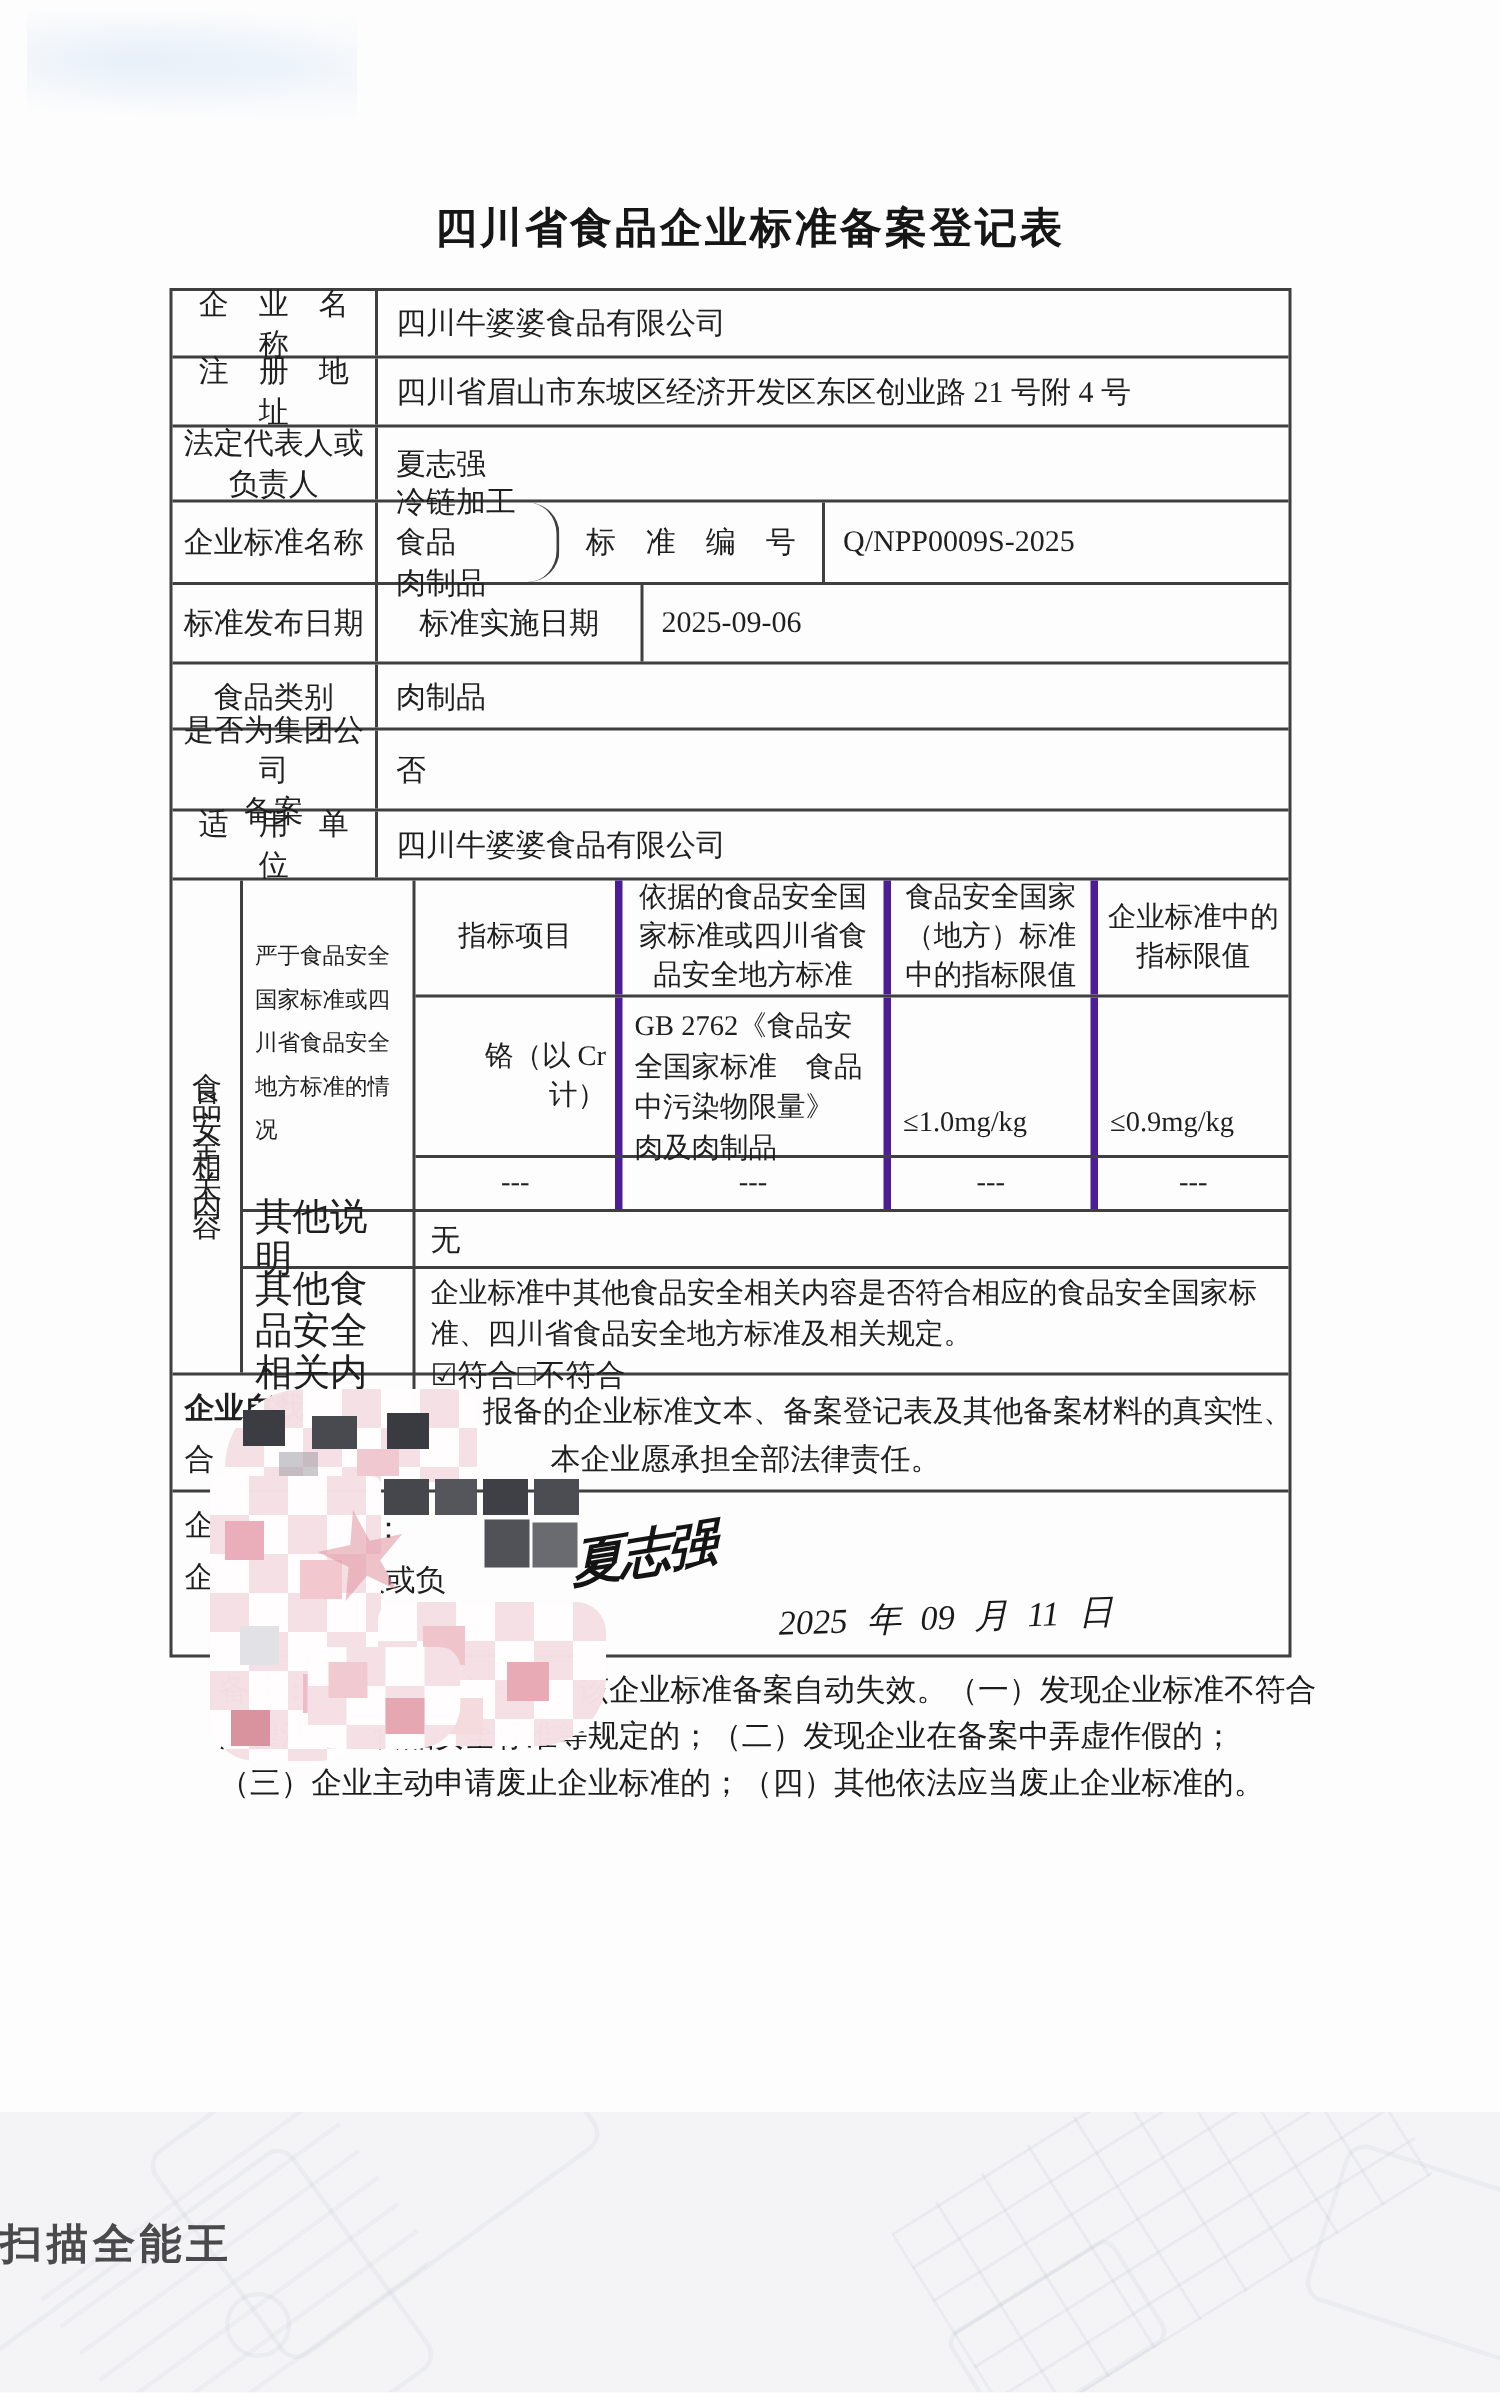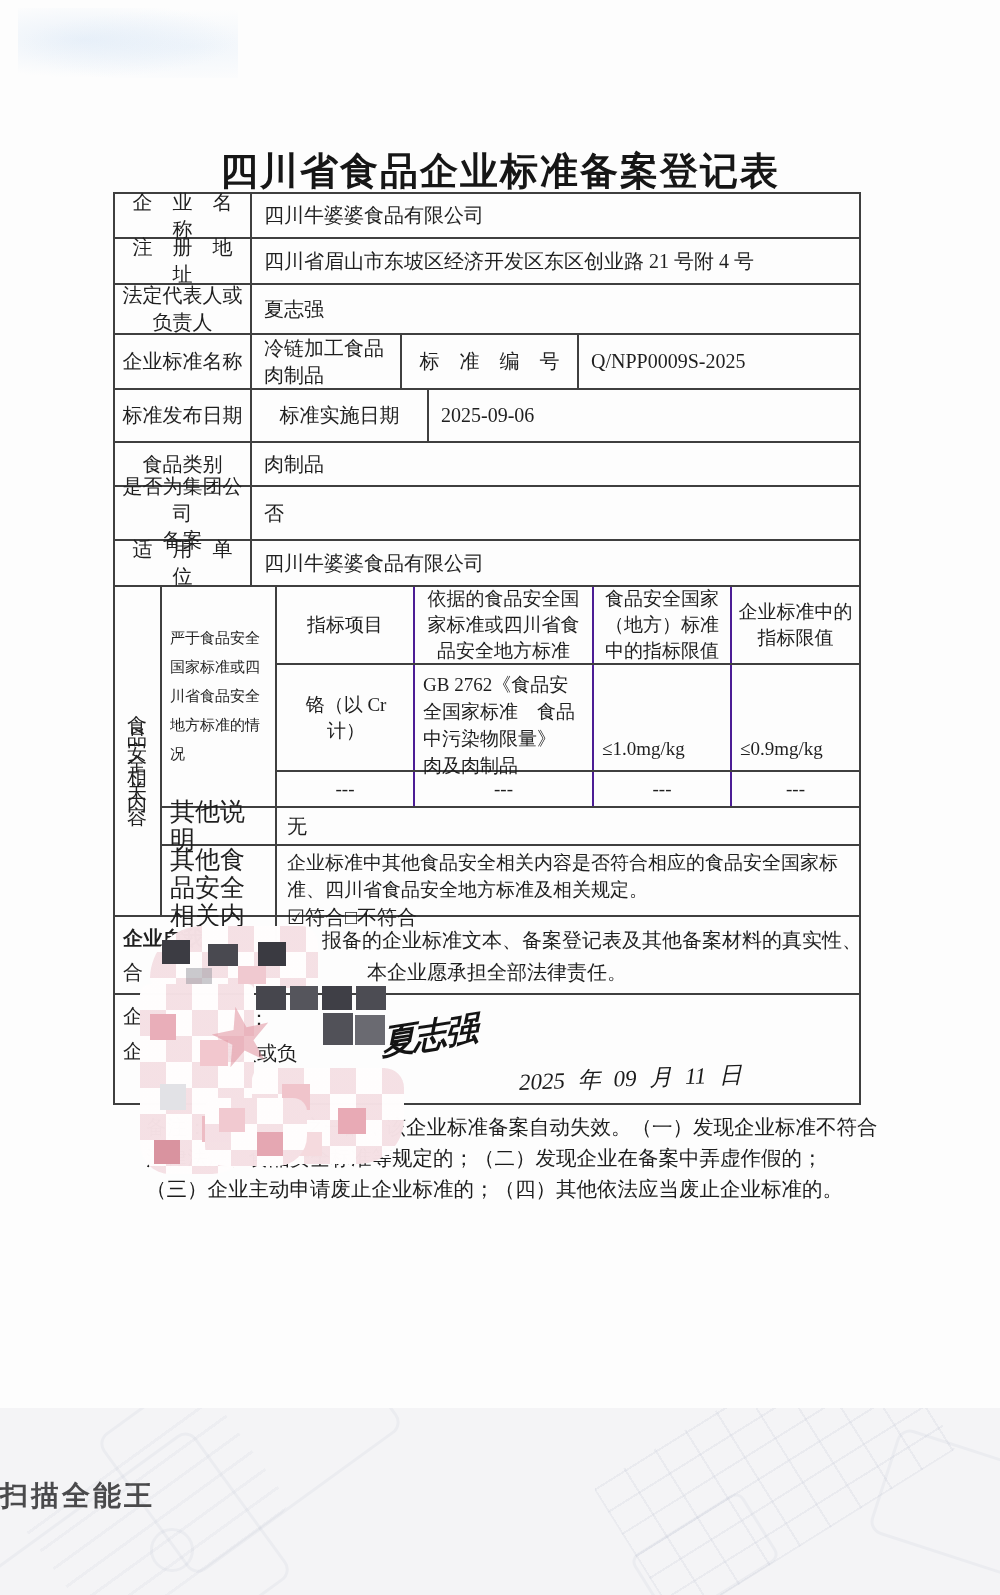--- a/index.html
+++ b/index.html
@@ -8,57 +8,57 @@
     font-family: "Liberation Serif", "DejaVu Serif", serif;
     background:#ffffff; color:#1f1f1f; position:relative; overflow:hidden;
   }
   .page { position:absolute; inset:0; background:#fdfdfd; }
 
   .corner-smudge { position:absolute; left:18px; top:8px; width:220px; height:70px;
     background: radial-gradient(ellipse at 30% 45%, rgba(190,214,240,.30), rgba(190,214,240,0) 70%),
                 radial-gradient(ellipse at 80% 55%, rgba(198,220,244,.22), rgba(198,220,244,0) 70%);
     pointer-events:none; }
 
-  .title { position:absolute; top:146px; left:0; width:100%; text-align:center;
-    font-size:38px; font-weight:700; letter-spacing:2px; color:#161616; }
+  .title { position:absolute; top:133px; left:0; width:100%; text-align:center;
+    font-size:28px; font-weight:700; letter-spacing:2px; color:#161616; }
 
   
   .doc-table { position:absolute; left:113px; top:192px; width:748px; height:913px;
     border:2px solid #3f3f3f; display:flex; flex-direction:column; font-size:20px; background:transparent; }
   .tr { display:flex; border-bottom:2px solid #3f3f3f; flex:none; }
   .tr.last { border-bottom:none; flex:1; }
   .td { border-right:2px solid #3f3f3f; display:flex; align-items:center; padding:2px 12px; }
   .td.end { border-right:none; }
   .lab { width:137px; justify-content:center; text-align:center; white-space:pre-line; padding:2px 6px; }
-  .w135 { width:150px; flex:none; }
+  .w135 { width:121px; flex:none;border-radius:21px; }
   .w177 { width:177px; flex:none; justify-content:center; text-align:center; }
   .grow { flex:1; }
   .pre { white-space:pre-line; }
   .h45{height:45px} .h46{height:46px} .h50{height:50px} .h55{height:55px}
   .h53{height:53px} .h44{height:44px} .h54{height:54px} .h330{height:330px}
   .h78{height:78px} .h107{height:107px}
 
   
   .fs { padding:0; }
   .fs-colA { width:47px; flex:none; border-right:2px solid #3f3f3f; display:flex;
     align-items:center; justify-content:center; }
   .fs-colA span { writing-mode:vertical-lr; text-orientation:upright; letter-spacing:13px;
     font-size:20px; line-height:1; }
   .fs-right { flex:1; display:flex; flex-direction:column; }
   .fs-top { display:flex; height:221px; flex:none; border-bottom:2px solid #3f3f3f; }
   .fs-colB { width:115px; flex:none; border-right:2px solid #3f3f3f; display:flex;
     align-items:center; padding:4px 8px; font-size:15px; line-height:29px; }
   .fs-grid { flex:1; display:flex; flex-direction:column; }
   .fs-row { display:flex; border-bottom:2px solid #3f3f3f; flex:none; }
   .fs-row.lastrow { border-bottom:none; flex:1; }
-  .fs-c { border-right:2px solid #4c1d95; padding:2px 6px; display:flex;
+  .fs-c { border-right:5px solid #4c1d95; padding:2px 6px; display:flex;
     align-items:center; justify-content:center; text-align:center; font-size:19px; line-height:26px; }
   .fs-c.end { border-right:none; }
   .c1{width:138px; flex:none;} .c2{width:179px; flex:none;} .c3{width:138px; flex:none;} .c4{flex:1;}
-  .cr-item { justify-content:flex-start; text-align:center; padding-left:8px; }
+  .cr-item { justify-content:flex-start; text-align:right; padding-left:8px; }
   .cr-basis { flex-direction:column; align-items:flex-start; justify-content:space-between;
     text-align:left; padding:6px 8px 4px 8px; font-size:19px; line-height:27px; }
   .cr-lim { align-items:flex-end; justify-content:flex-start; text-align:left;
     padding:0 4px 8px 8px; }
   .fs-other { display:flex; height:38px; flex:none; border-bottom:2px solid #3f3f3f; }
   .fs-other2 { display:flex; flex:1; }
   .fs-lbl { width:115px; flex:none; border-right:2px solid #3f3f3f; display:flex;
     align-items:center; padding:0 8px; font-size:25px; line-height:28px; }
   .fs-val { flex:1; display:flex; align-items:center; padding:2px 10px; }
   .fs-val2 { flex:1; padding:3px 10px 2px 10px; font-size:19px; line-height:27px; }

